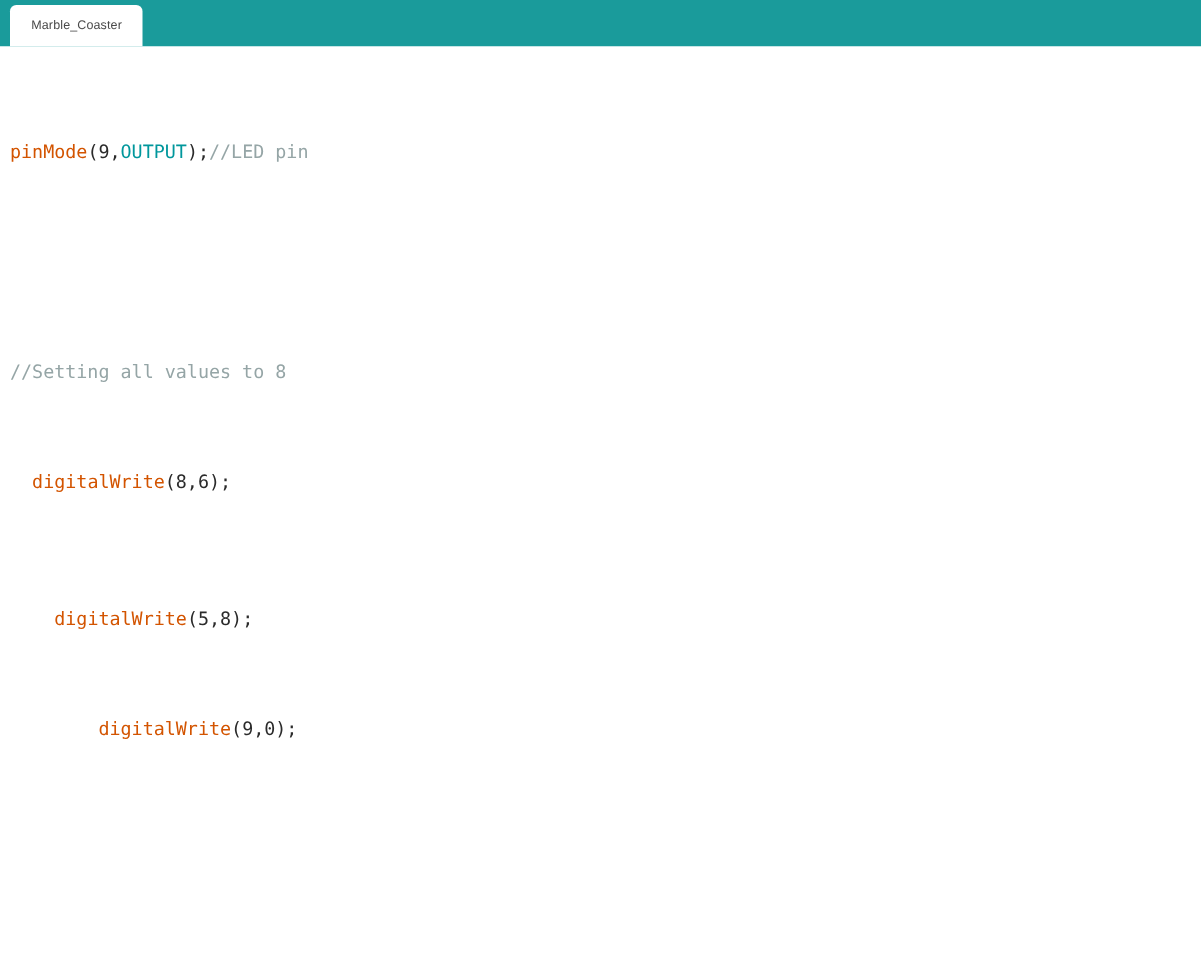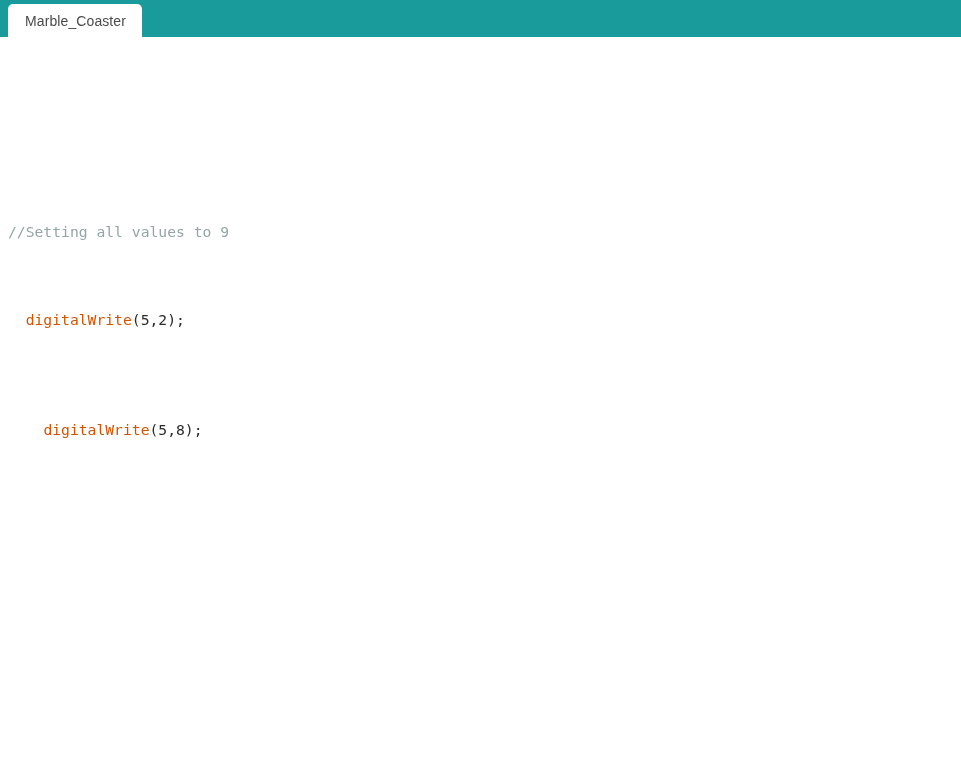--- a/index.html
+++ b/index.html
@@ -22,21 +22,21 @@
     position: relative;
     display: flex;
     align-items: flex-end;
     padding-left: 8px;
     box-sizing: border-box;
   }
   .tab {
     background: #ffffff;
     color: #4a4a4a;
     font-family: "Liberation Sans", sans-serif;
-    font-size: 14px;
+    font-size: 10px;
     line-height: 1;
     height: 33px;
     display: flex;
     align-items: center;
     padding: 0 16px 0 17px;
     border-top-left-radius: 5px;
     border-top-right-radius: 5px;
     margin-bottom: 0;
     white-space: nowrap;
     letter-spacing: 0.1px;
@@ -74,30 +74,32 @@
 
 <div class="tabbar">
   <div class="tab">
     <span>Marble_Coaster</span>
   </div>
 </div>
 
 <div class="editor">
   <div class="code">
 
+    <div class="line"><span class="fn">pinMode</span><span class="plain">(9,</span><span class="type">OUTPUT</span><span class="plain">);</span><span class="cmt">//LED pin</span></div>
 
     <div class="line">&nbsp;</div>
 
-    <div class="line"><span class="cmt">//Setting all values to 9</span></div>
+    <div class="line"><span class="cmt">//Setting all values to 8</span></div>
 
-    <div class="line"><span class="plain">  </span><span class="fn">digitalWrite</span><span class="plain">(5,2);</span></div>
+    <div class="line"><span class="plain">  </span><span class="fn">digitalWrite</span><span class="plain">(8,6);</span></div>
 
 
     <div class="line"><span class="plain">    </span><span class="fn">digitalWrite</span><span class="plain">(5,8);</span></div>
 
+    <div class="line"><span class="plain">        </span><span class="fn">digitalWrite</span><span class="plain">(9,0);</span></div>
 
     <div class="line">&nbsp;</div>
     
 
     
 
     
 
     
 

